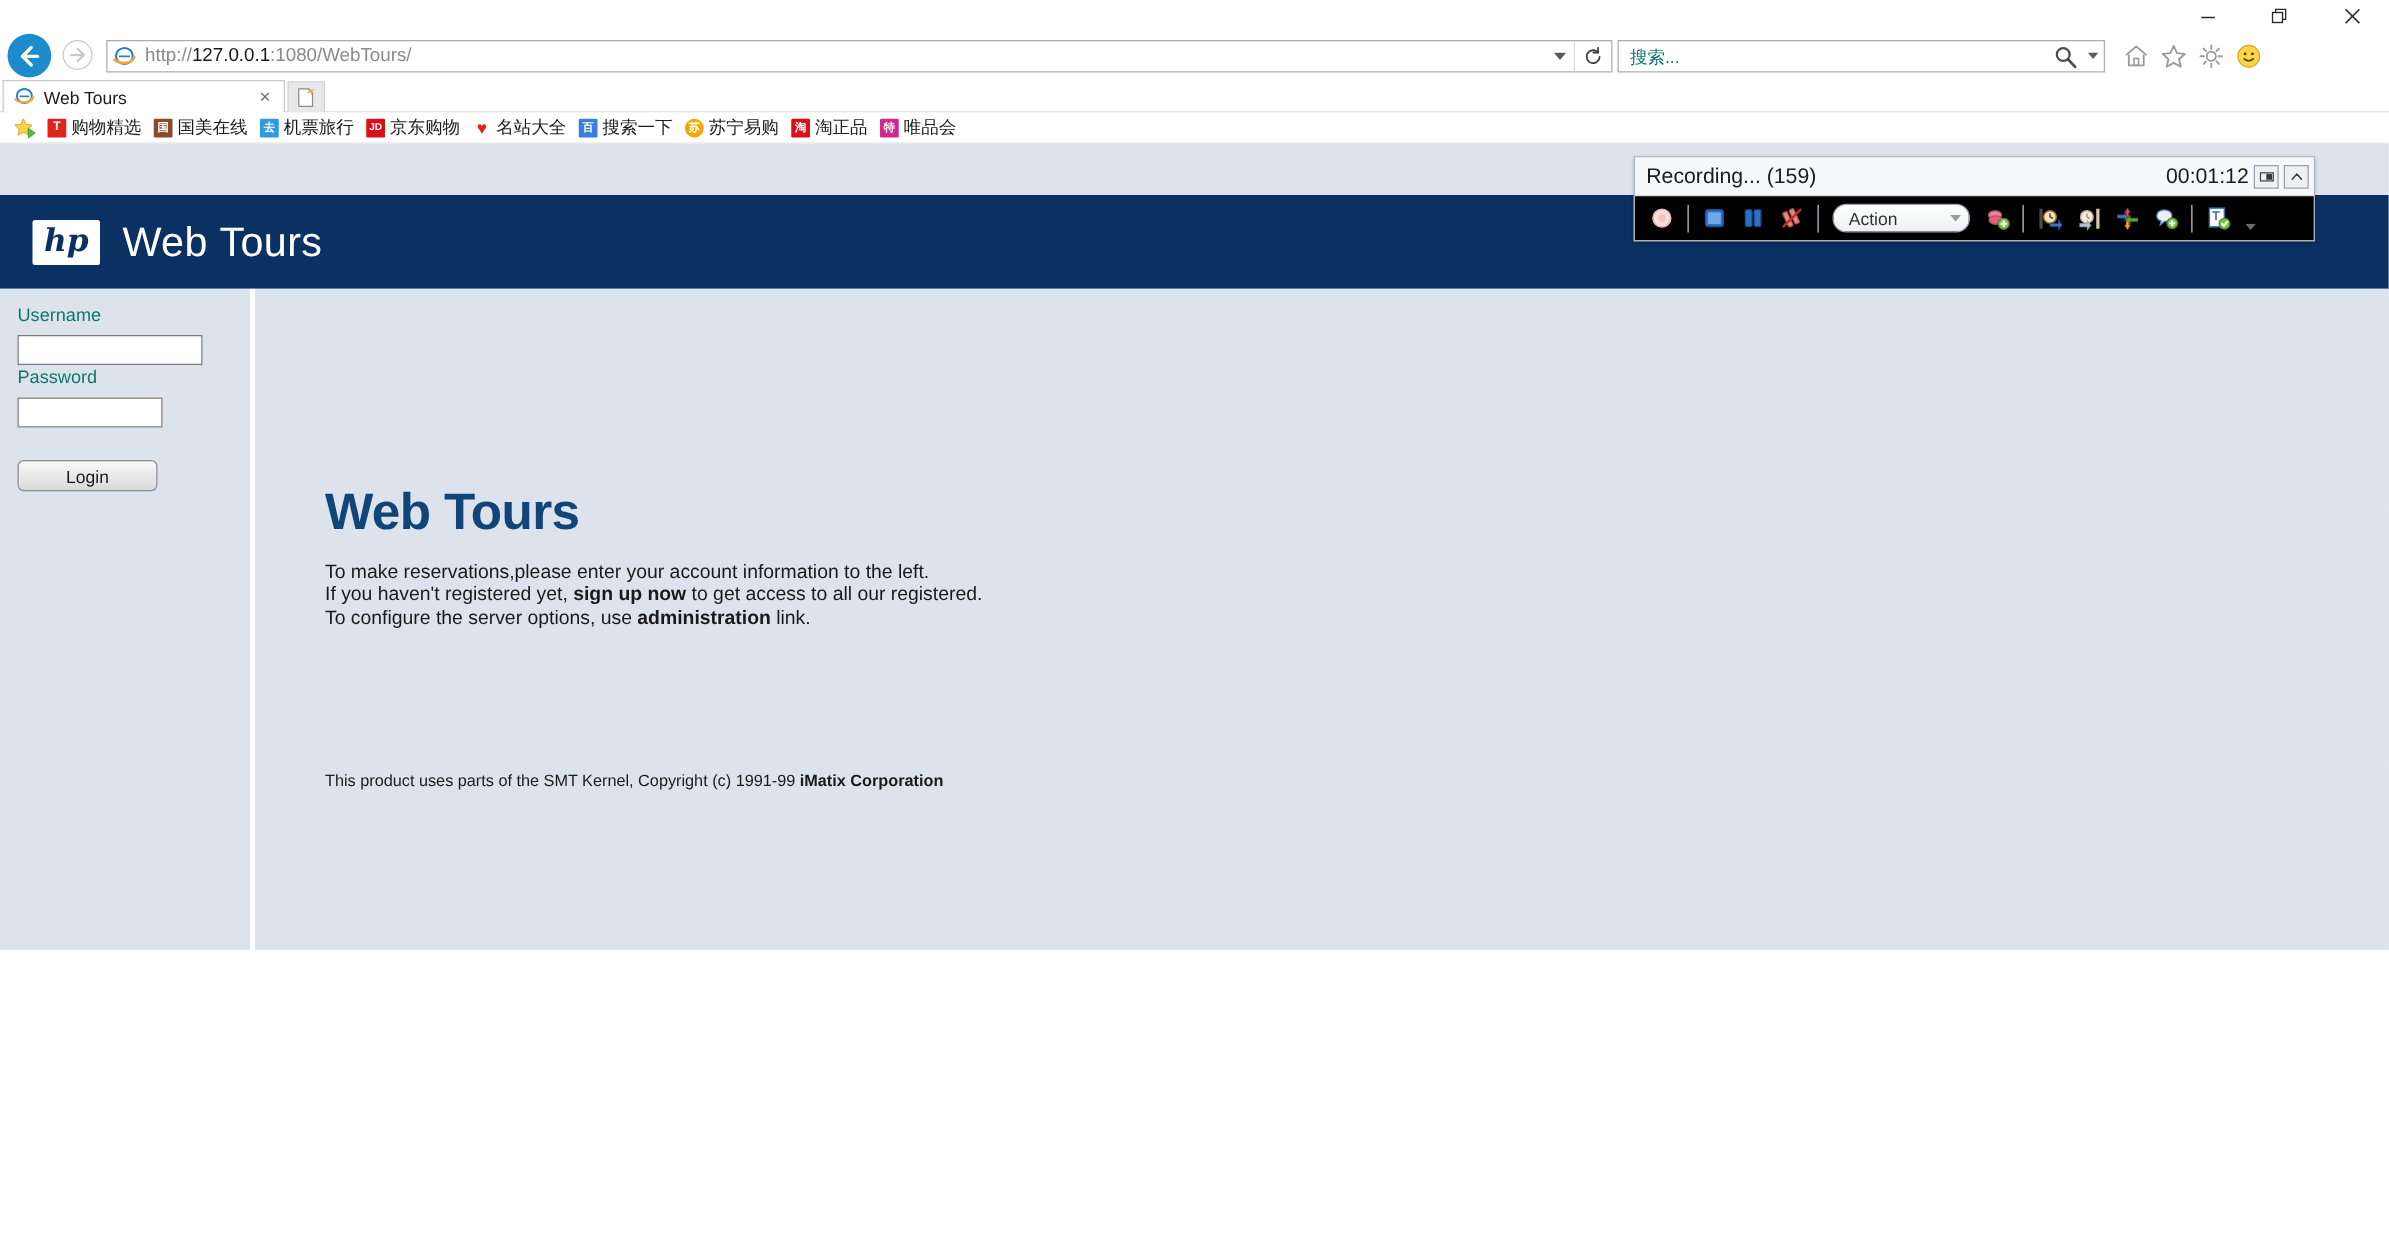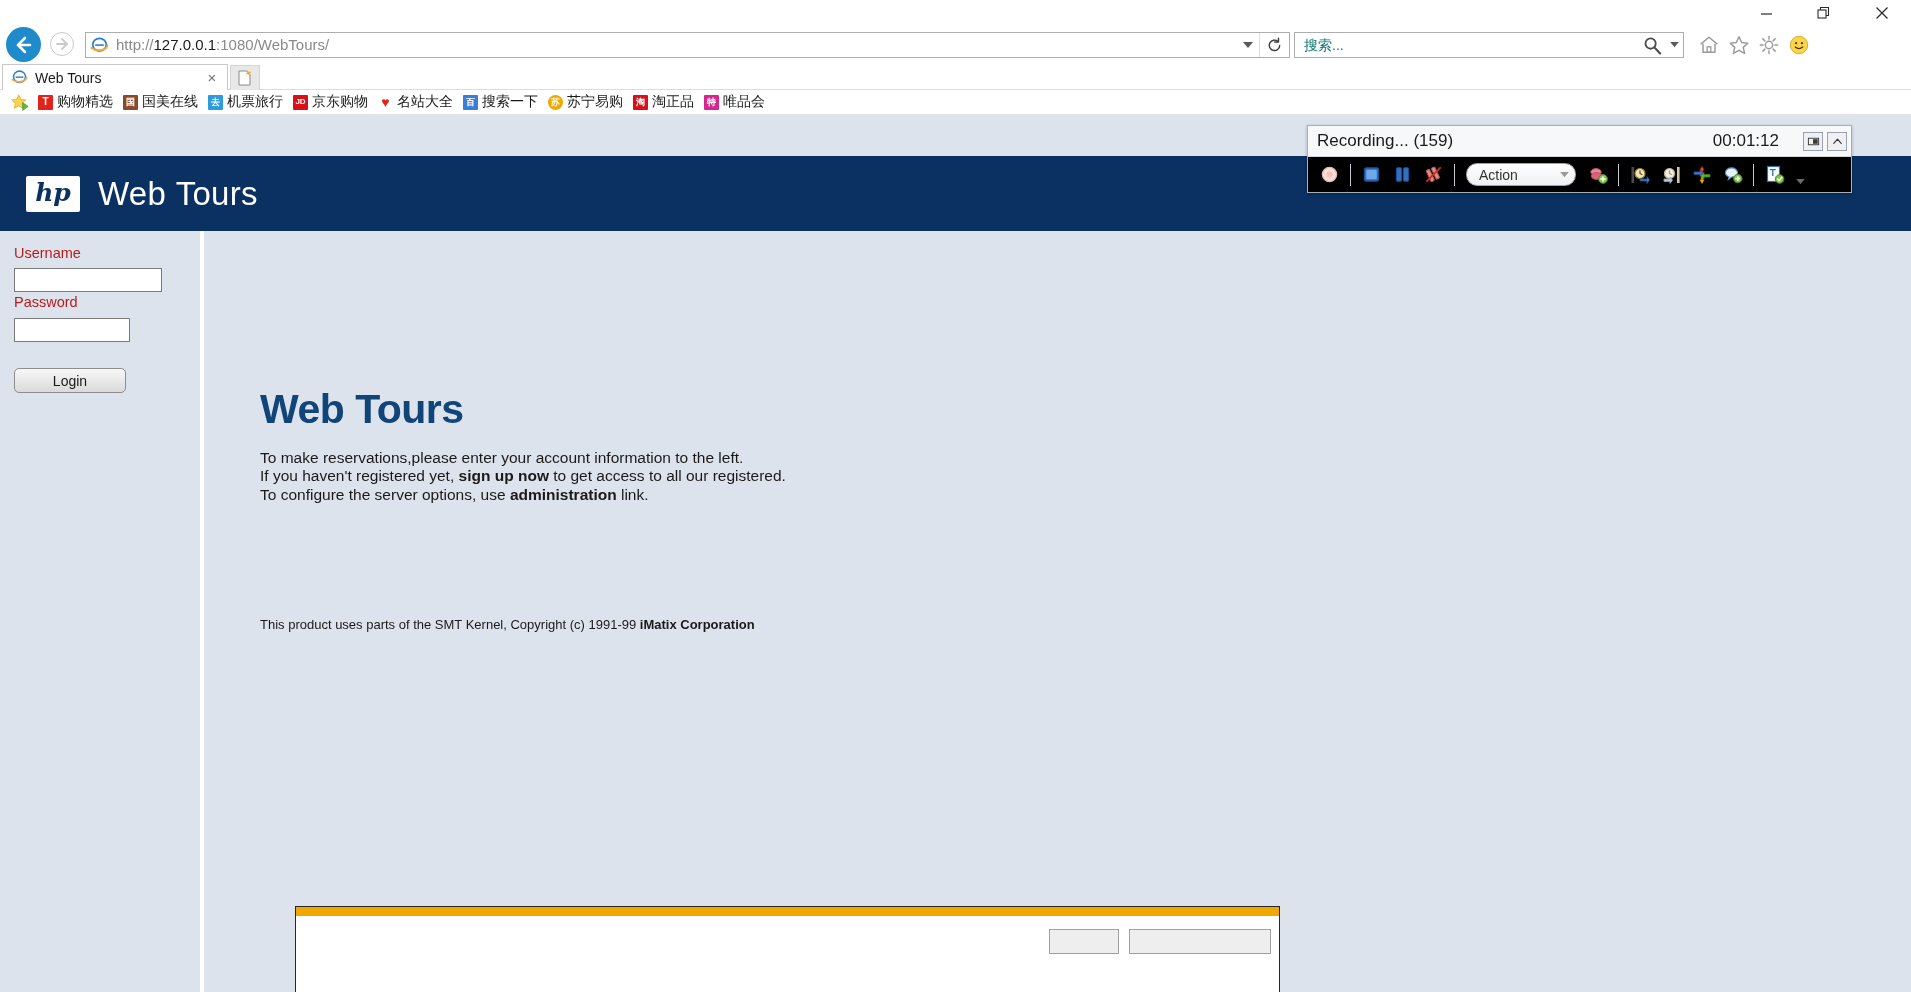--- a/index.html
+++ b/index.html
@@ -88,21 +88,21 @@
   .favico {
     width: 15px; height: 15px; flex: none; margin-right: 4px; border-radius: 1px;
     display: flex; align-items: center; justify-content: center;
     font-size: 10px; color: #fff; font-weight: bold; line-height: 1;
   }
   .favlabel { font-size: 14px; color: #1a1a1a; }
   .favstar { width: 22px; height: 20px; margin-right: 8px; display:flex; align-items:center; justify-content:center; }
 
   
   .page {
-    position: absolute; top: 115px; left: 0; width: 1911px; height: 877px;
+    position: absolute; top: 115px; left: 0; width: 1911px; height: 645px;
     background: #dde3ec; overflow: hidden;
   }
   .hphead {
     position: absolute; top: 41px; left: 0; width: 1911px; height: 75px;
     background: #0a3161; display: flex; align-items: center; padding-left: 26px;
   }
   .hplogo {
     width: 54px; height: 36px; background: #ffffff; border-radius: 2px;
     display: flex; align-items: center; justify-content: center;
     font-family: "DejaVu Serif", serif; font-style: italic; font-weight: bold;
@@ -113,21 +113,21 @@
   }
   .hptitle .b { font-weight: 400; }
 
   .sidebar {
     position: absolute; top: 116px; left: 0; width: 200px; height: 761px;
     background: #dde3ec;
   }
   .vsep { position: absolute; top: 116px; left: 200px; width: 4px; height: 761px; background: #ffffff; }
   .content { position: absolute; top: 116px; left: 204px; width: 1707px; height: 761px; background: #dde3ec; }
 
-  .fieldlabel { font-size: 14.5px; color: #b91c1c; }
+  .fieldlabel { font-size: 14.5px; color: #0f766e; }
   .txtinput {
     border: 1px solid #7b7b7b; background: #ffffff; height: 24px; width: 148px;
   }
   .loginbtn {
     width: 112px; height: 25px; border: 1px solid #8d8d8d; border-radius: 5px;
     background: linear-gradient(#f8f8f8, #dadada);
     font-size: 14px; color: #1a1a1a; font-family: "Liberation Sans", sans-serif;
   }
 
   .bigtitle {
@@ -161,21 +161,21 @@
   .rectoolbar {
     position: absolute; left: 1307px; top: 125px; width: 545px; height: 68px;
     background: #f3f4f6; border: 1px solid #a8b0bb;
     box-shadow: 0 1px 3px rgba(0,0,0,0.25);
   }
   .rectitlerow {
     height: 31px; display: flex; align-items: center; padding: 0 4px 0 9px;
     border-bottom: 1px solid #d2d6dc; background: #f7f8fa;
   }
   .rectitle { font-size: 17px; color: #1a1a1a; flex: 1 1 auto; }
-  .rectime { font-size: 17px; color: #1a1a1a; margin-right: 20px; }
+  .rectime { font-size: 17px; color: #1a1a1a; margin-right: 0; }
   .recwbtn {
     width: 20px; height: 19px; border: 1px solid #9aa2ad; background: #eef0f3;
     display: flex; align-items: center; justify-content: center; margin-left: 4px;
   }
   .recrow {
     height: 35px; display: flex; align-items: center; padding-left: 6px; background: #000000;
   }
   .recbtn { width: 31px; height: 29px; display: flex; align-items: center; justify-content: center; }
   .recdiv { width: 1px; height: 22px; background: #c4c9d0; margin: 0 5px; }
   .recselect {

